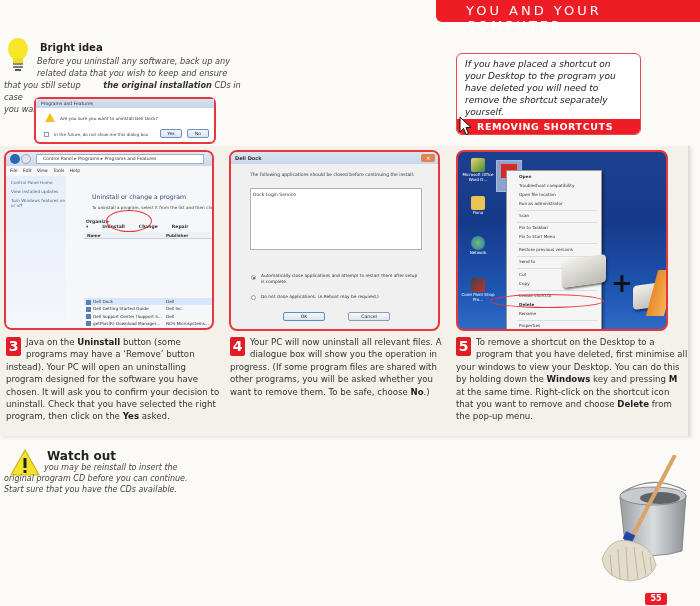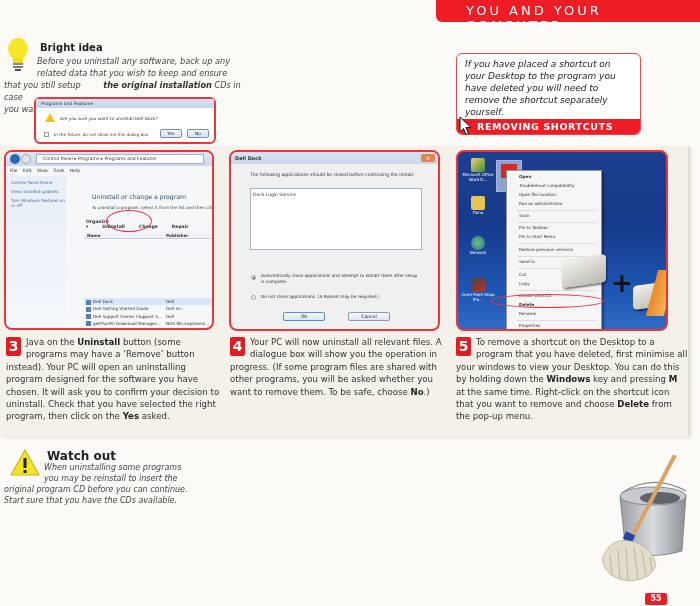--- a/index.html
+++ b/index.html
@@ -286,21 +286,20 @@
 </div>
 
 <div class="watch">
   <svg class="warn-big" viewBox="0 0 30 28">
     <path d="M15 1 L29 26 L1 26 Z" fill="#f3e42a" stroke="#c9b51a" stroke-width="1.2" stroke-linejoin="round"></path>
     <rect x="13.5" y="9" width="3" height="10" fill="#222"></rect>
     <rect x="13.5" y="21" width="3" height="3" fill="#222"></rect>
   </svg>
   <div class="watch-title">Watch out</div>
   <div class="watch-body">
-    <span class="l1">When uninstalling some programs</span>
     <span class="l2">you may be reinstall to insert the</span>
     <span>original program CD before you can continue.</span><br>
     <span>Start sure that you have the CDs available.</span>
   </div>
 </div>
 
 <svg class="mop" viewBox="0 0 140 151">
   <defs>
     <linearGradient id="bk" x1="0" x2="1">
       <stop offset="0" stop-color="#9a9ea3"></stop>

